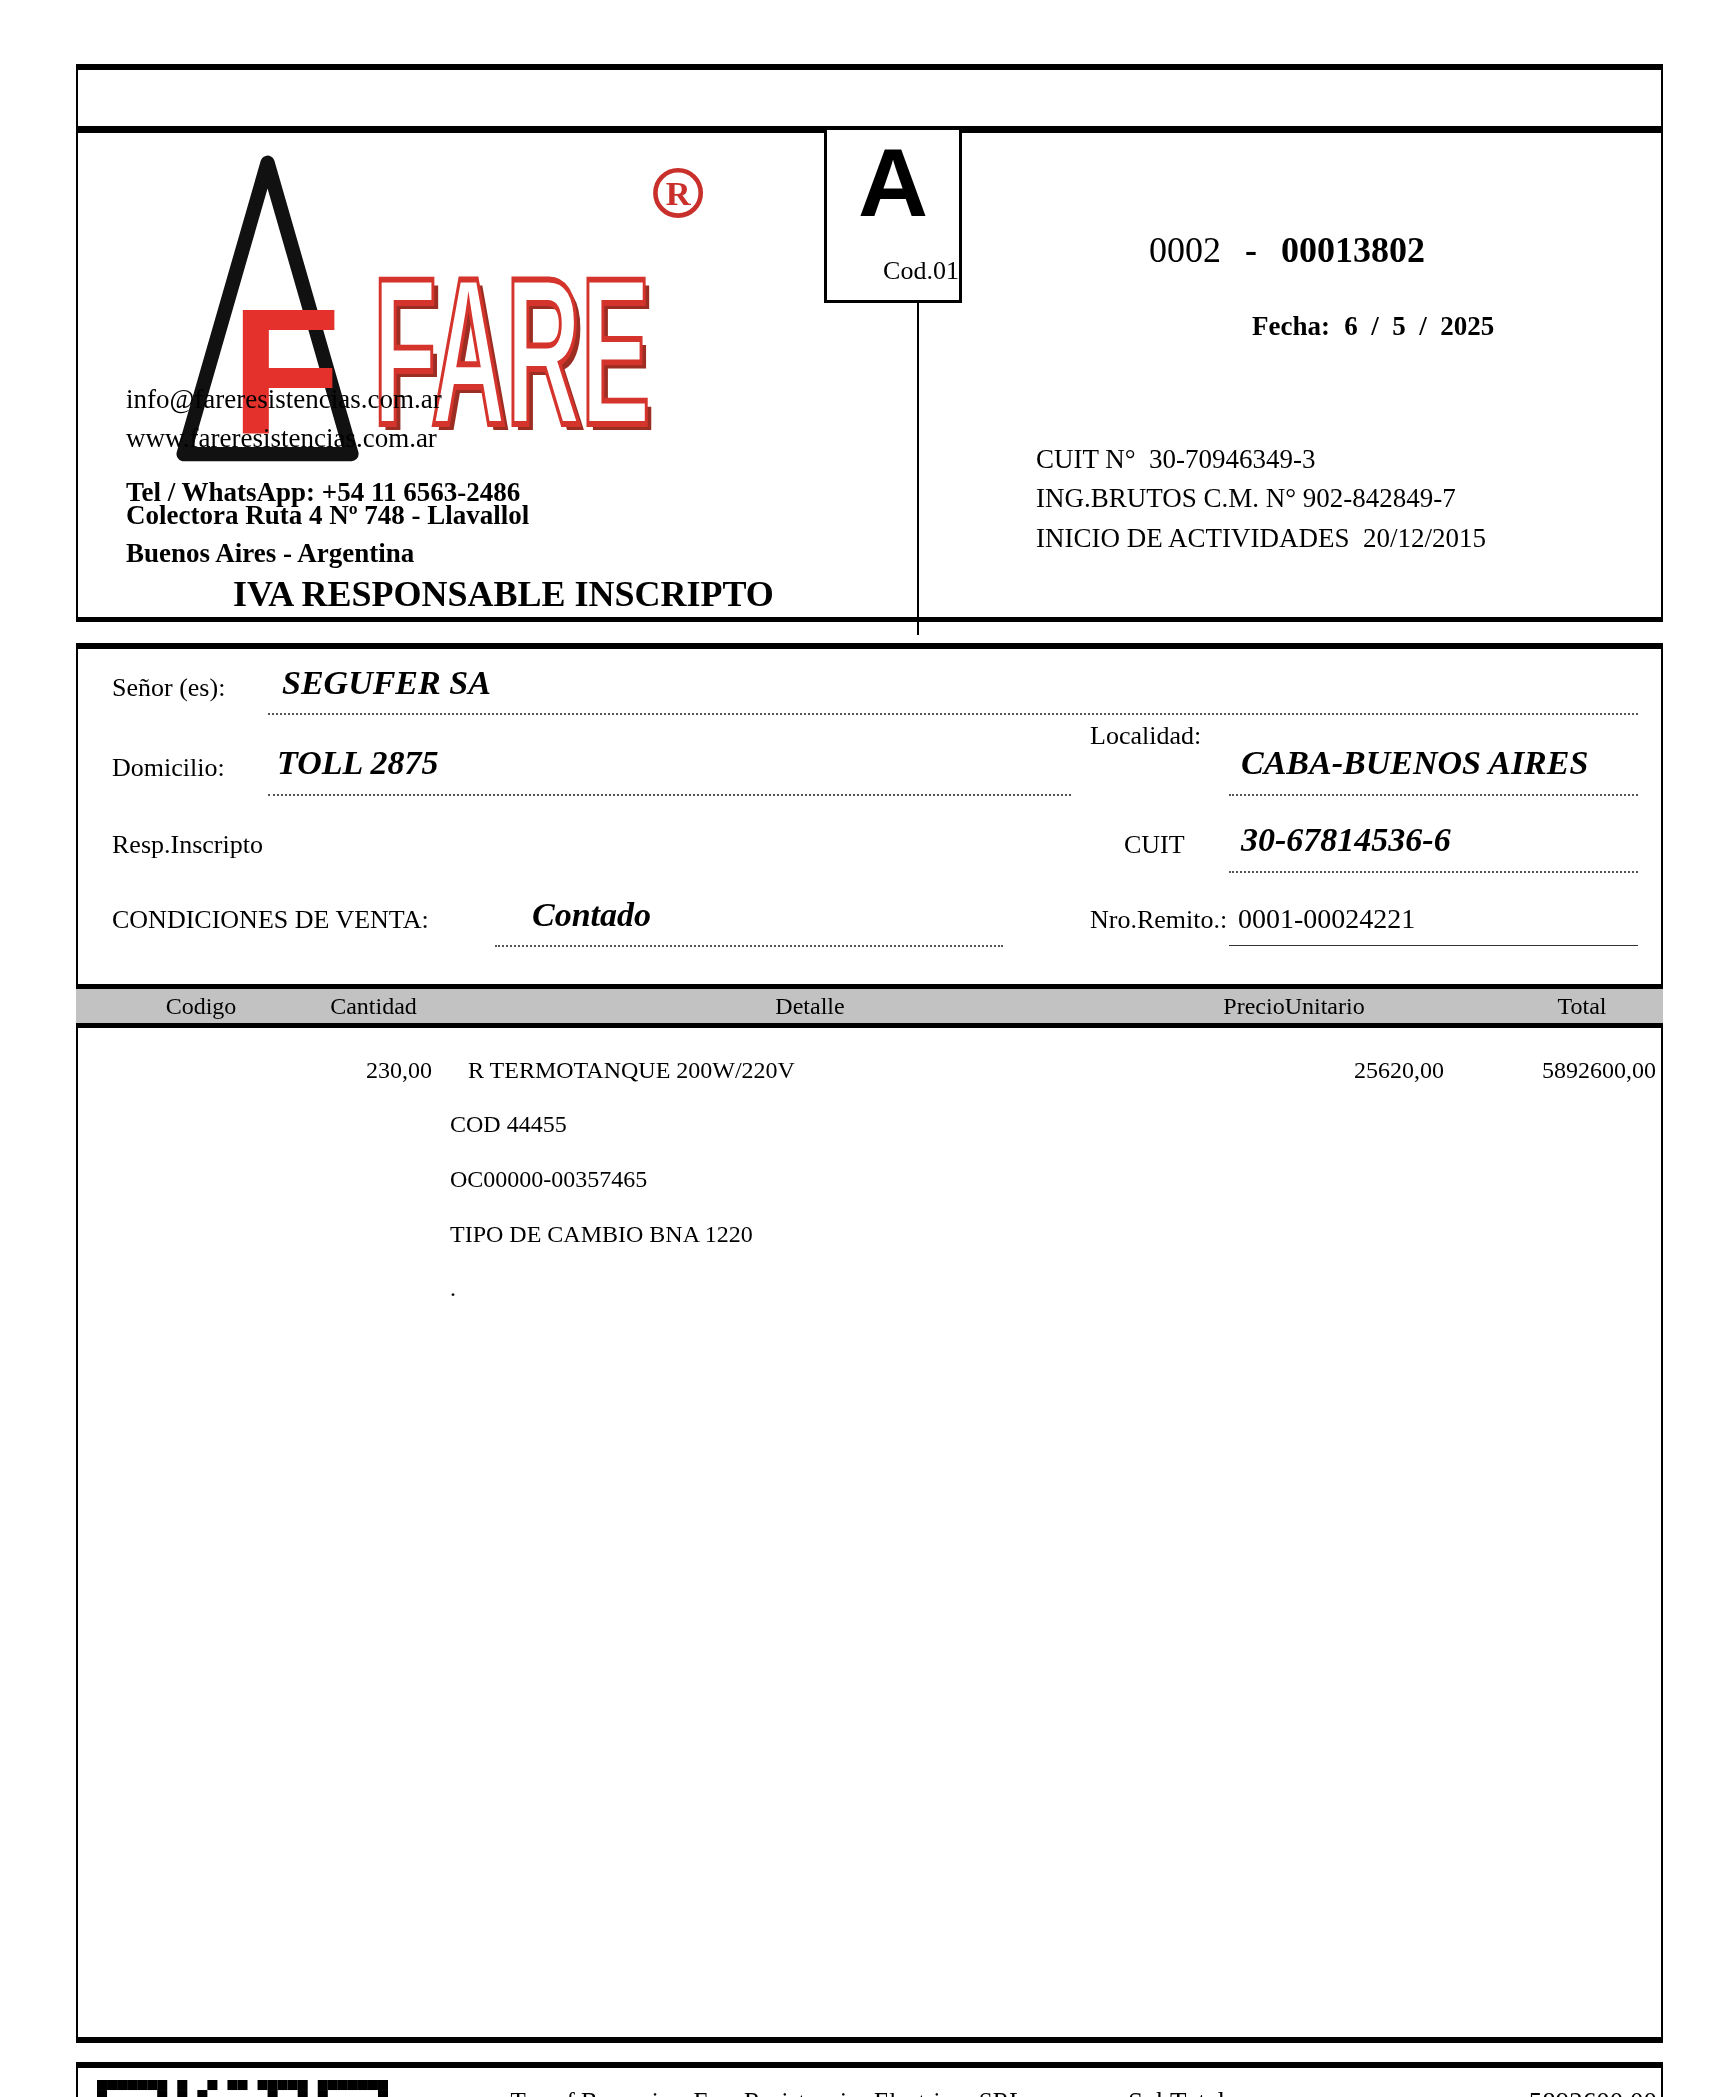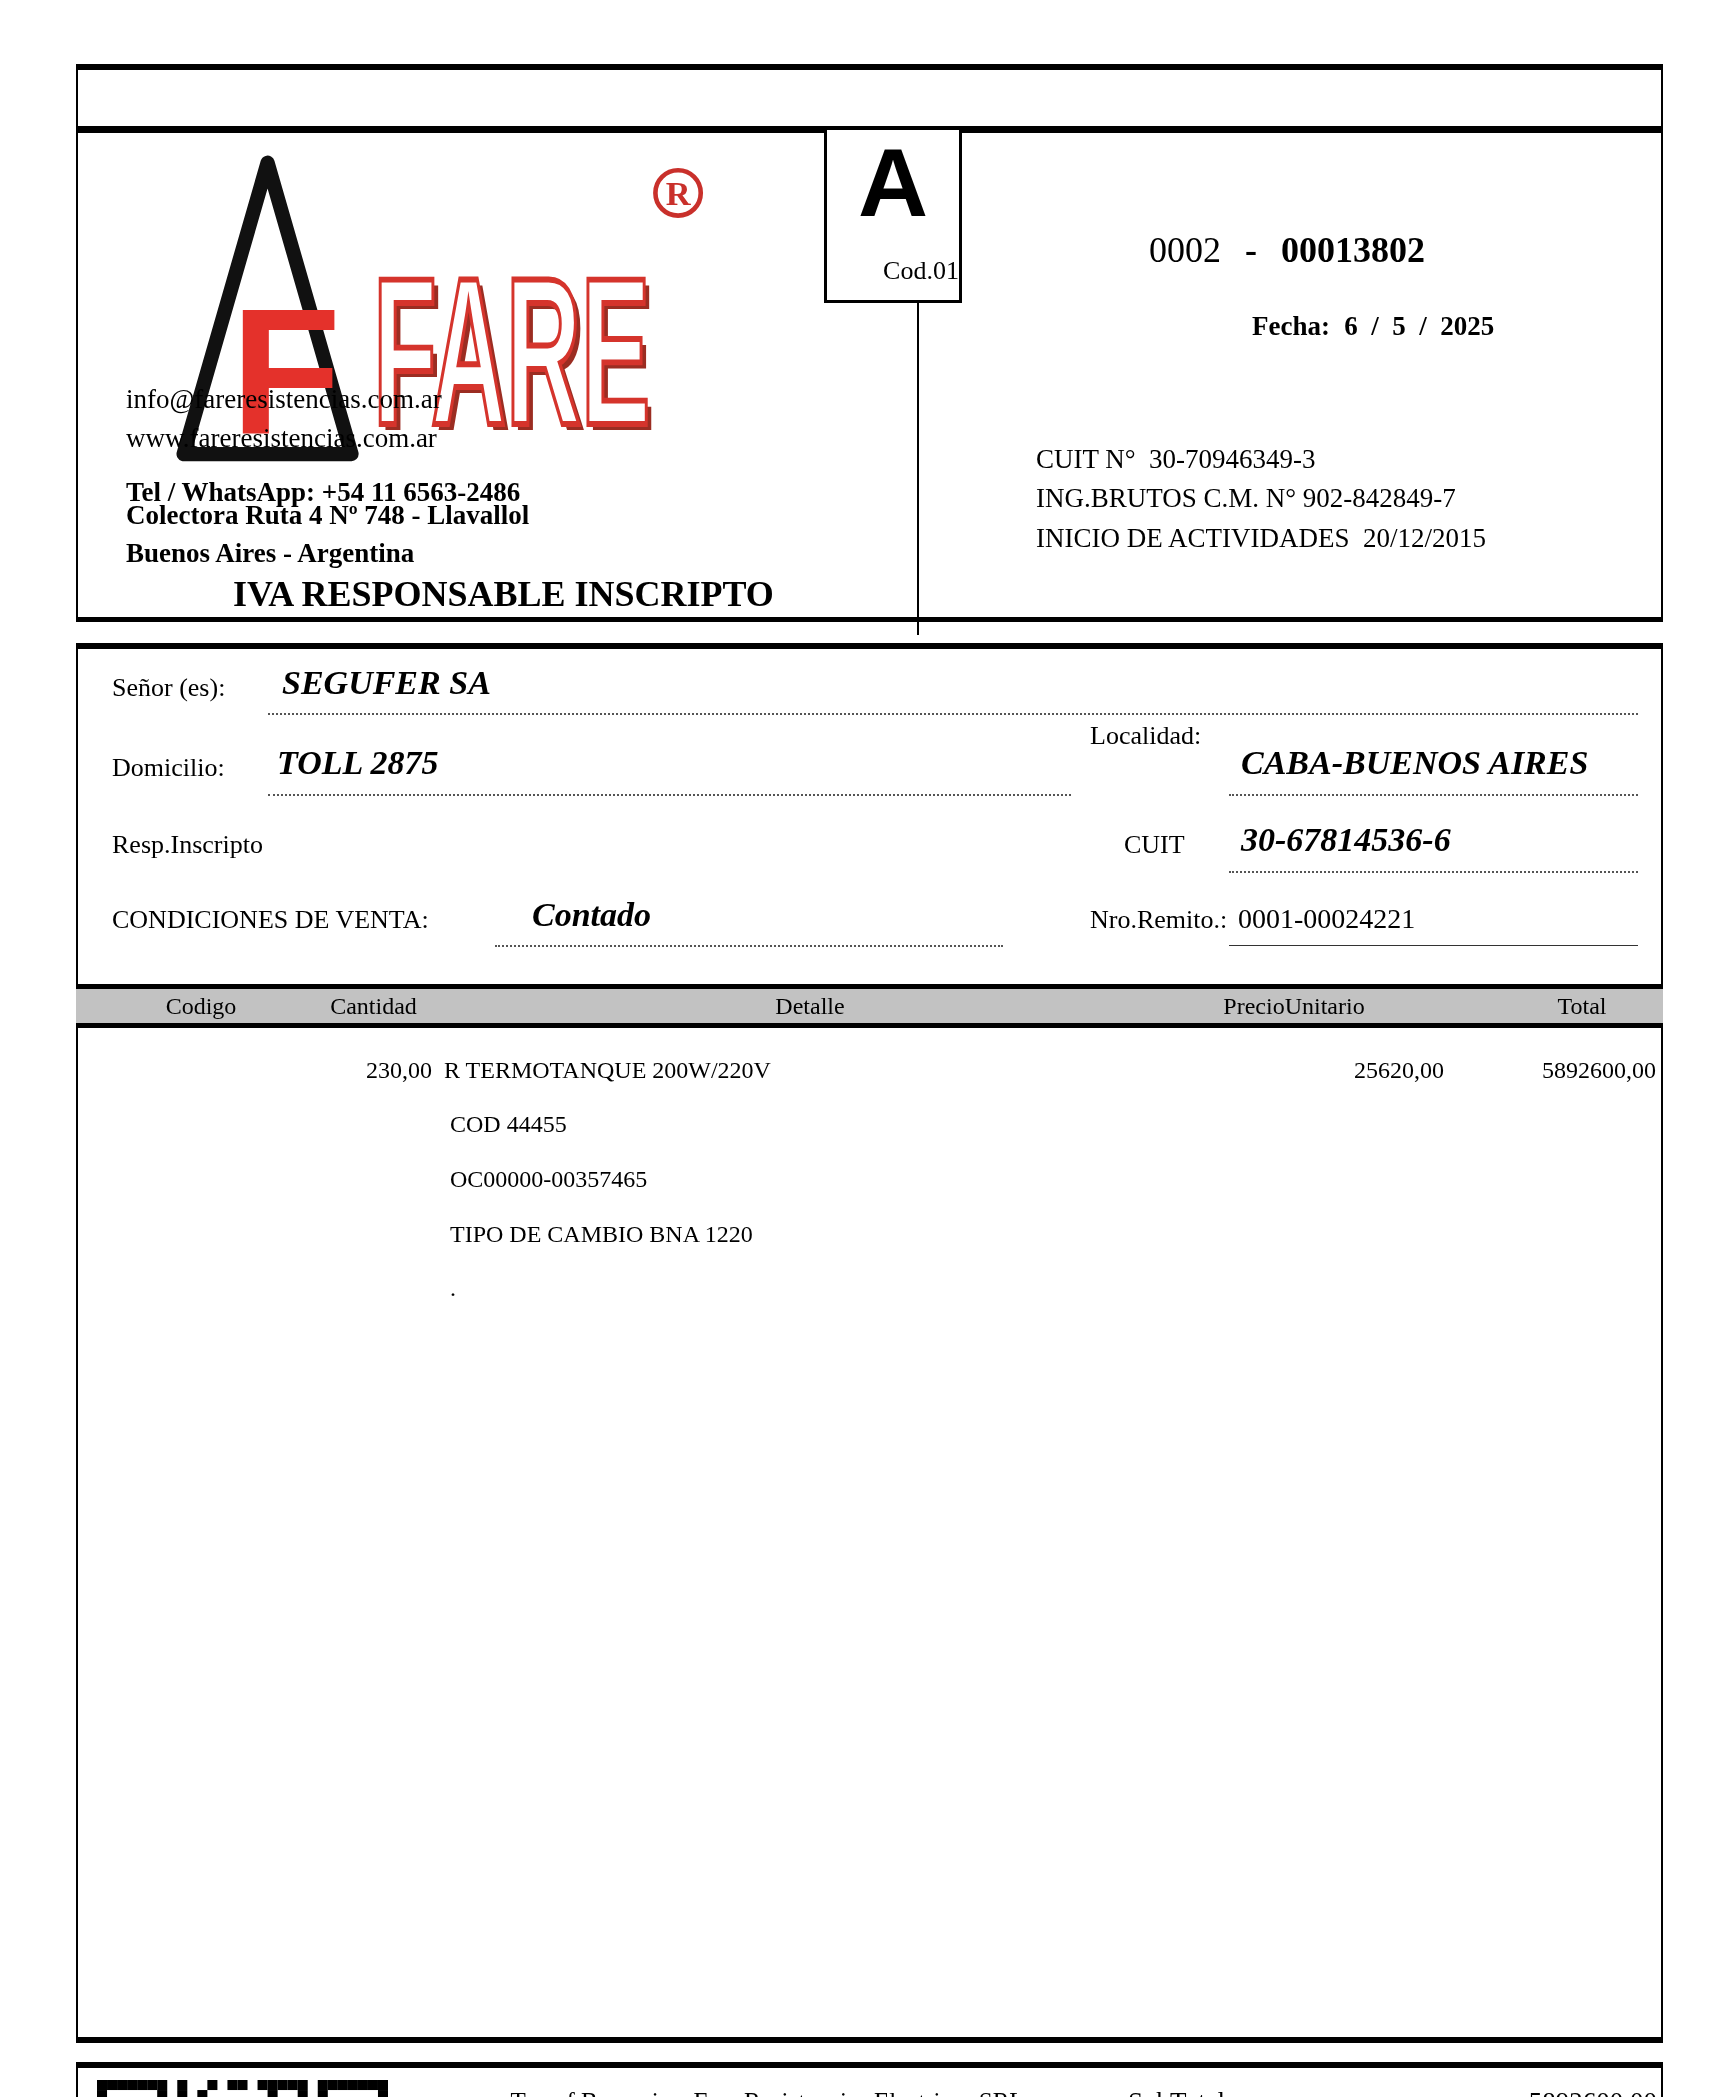--- a/index.html
+++ b/index.html
@@ -133,21 +133,21 @@
   <div class="abs thead-bar"></div>
   <div class="abs th center" style="left:138px;width:126px;">Codigo</div>
   <div class="abs th center" style="left:300px;width:147px;">Cantidad</div>
   <div class="abs th center" style="left:726px;width:168px;">Detalle</div>
   <div class="abs th center" style="left:1189px;width:210px;">PrecioUnitario</div>
   <div class="abs th center" style="left:1519px;width:126px;">Total</div>
 
   <div class="abs tbody-box"></div>
   <div>
     <div class="abs cell right" style="left:294px;top:1058px;width:138px;">230,00</div>
-    <div class="abs cell" style="left:444px;top:1058px;">R TERMOTANQUE 200W/220V</div>
+    <div class="abs cell" style="left:468px;top:1058px;">R TERMOTANQUE 200W/220V</div>
     <div class="abs cell" style="left:450px;top:1112px;">COD 44455</div>
     <div class="abs cell" style="left:450px;top:1167px;">OC00000-00357465</div>
     <div class="abs cell" style="left:450px;top:1222px;">TIPO DE CAMBIO BNA 1220</div>
     <div class="abs cell" style="left:450px;top:1276px;">.</div>
     <div class="abs cell right" style="left:1297px;top:1058px;width:147px;">25620,00</div>
     <div class="abs cell right" style="left:1488px;top:1058px;width:168px;">5892600,00</div>
   </div>
 
   <div class="abs footer-box"></div>
 

